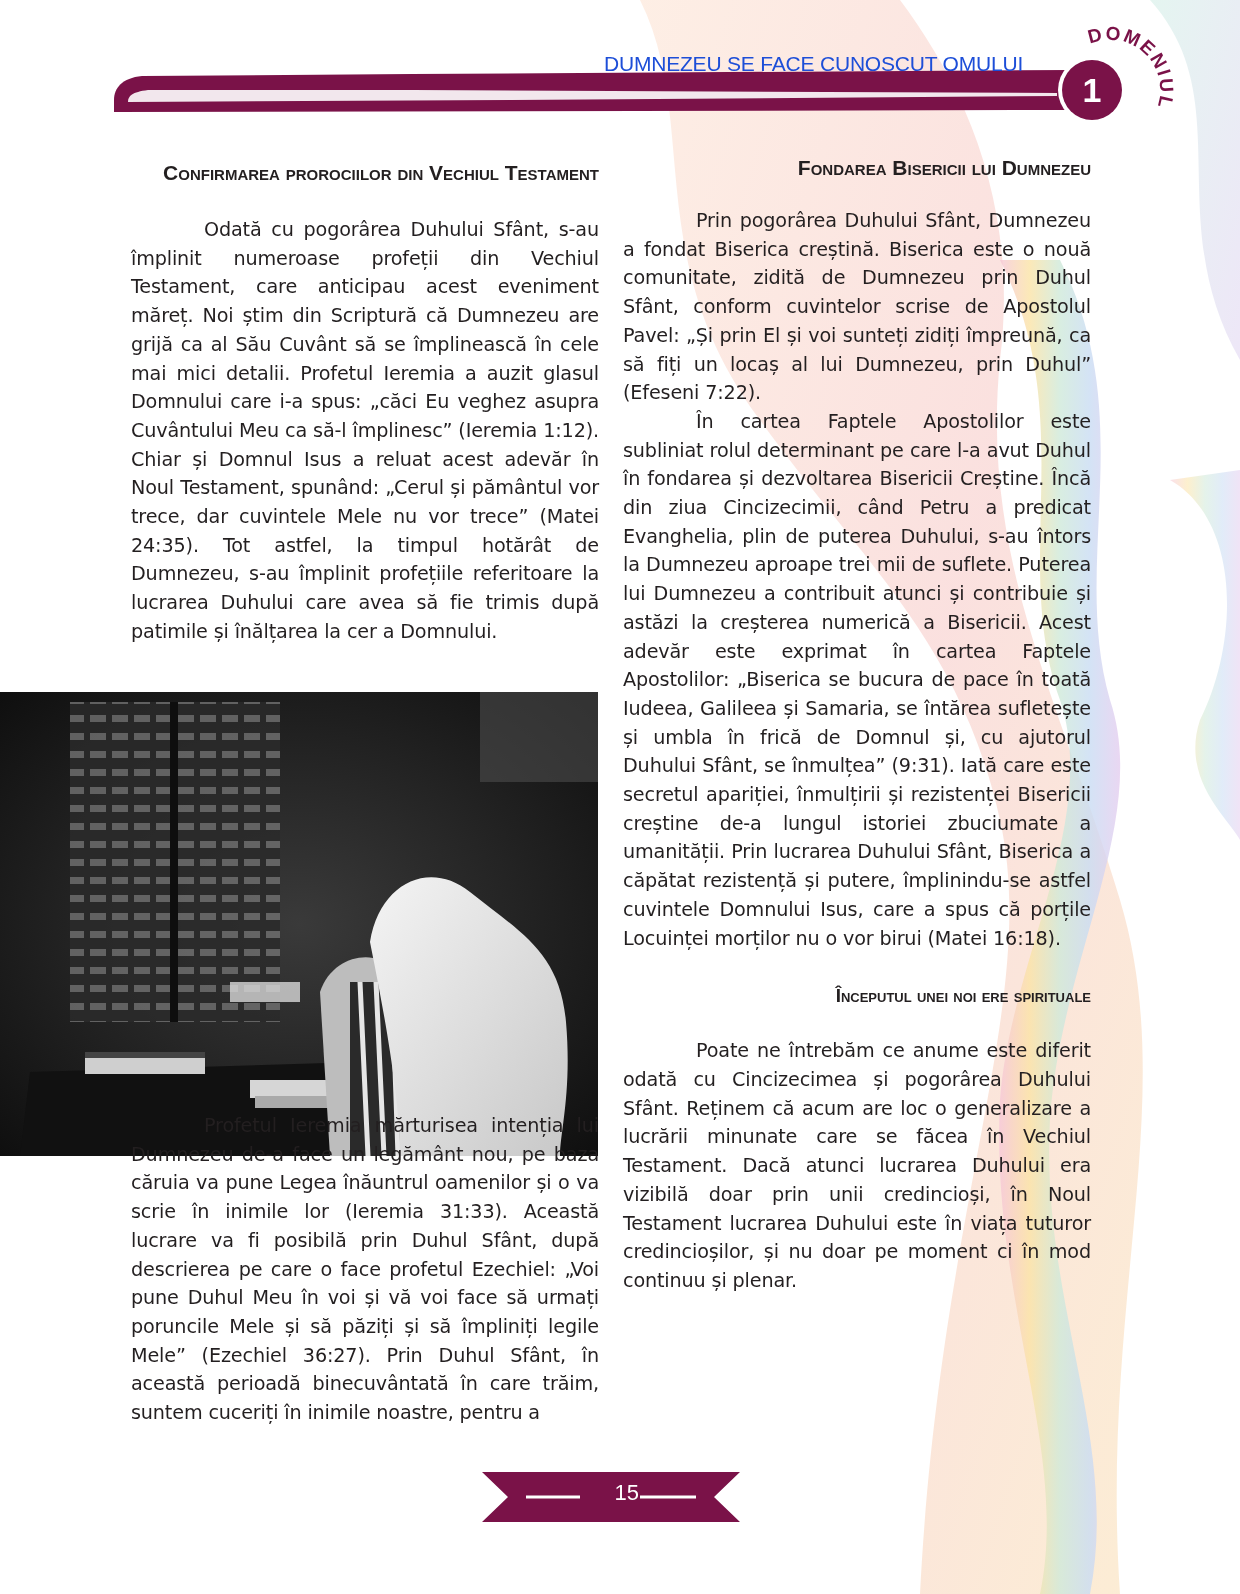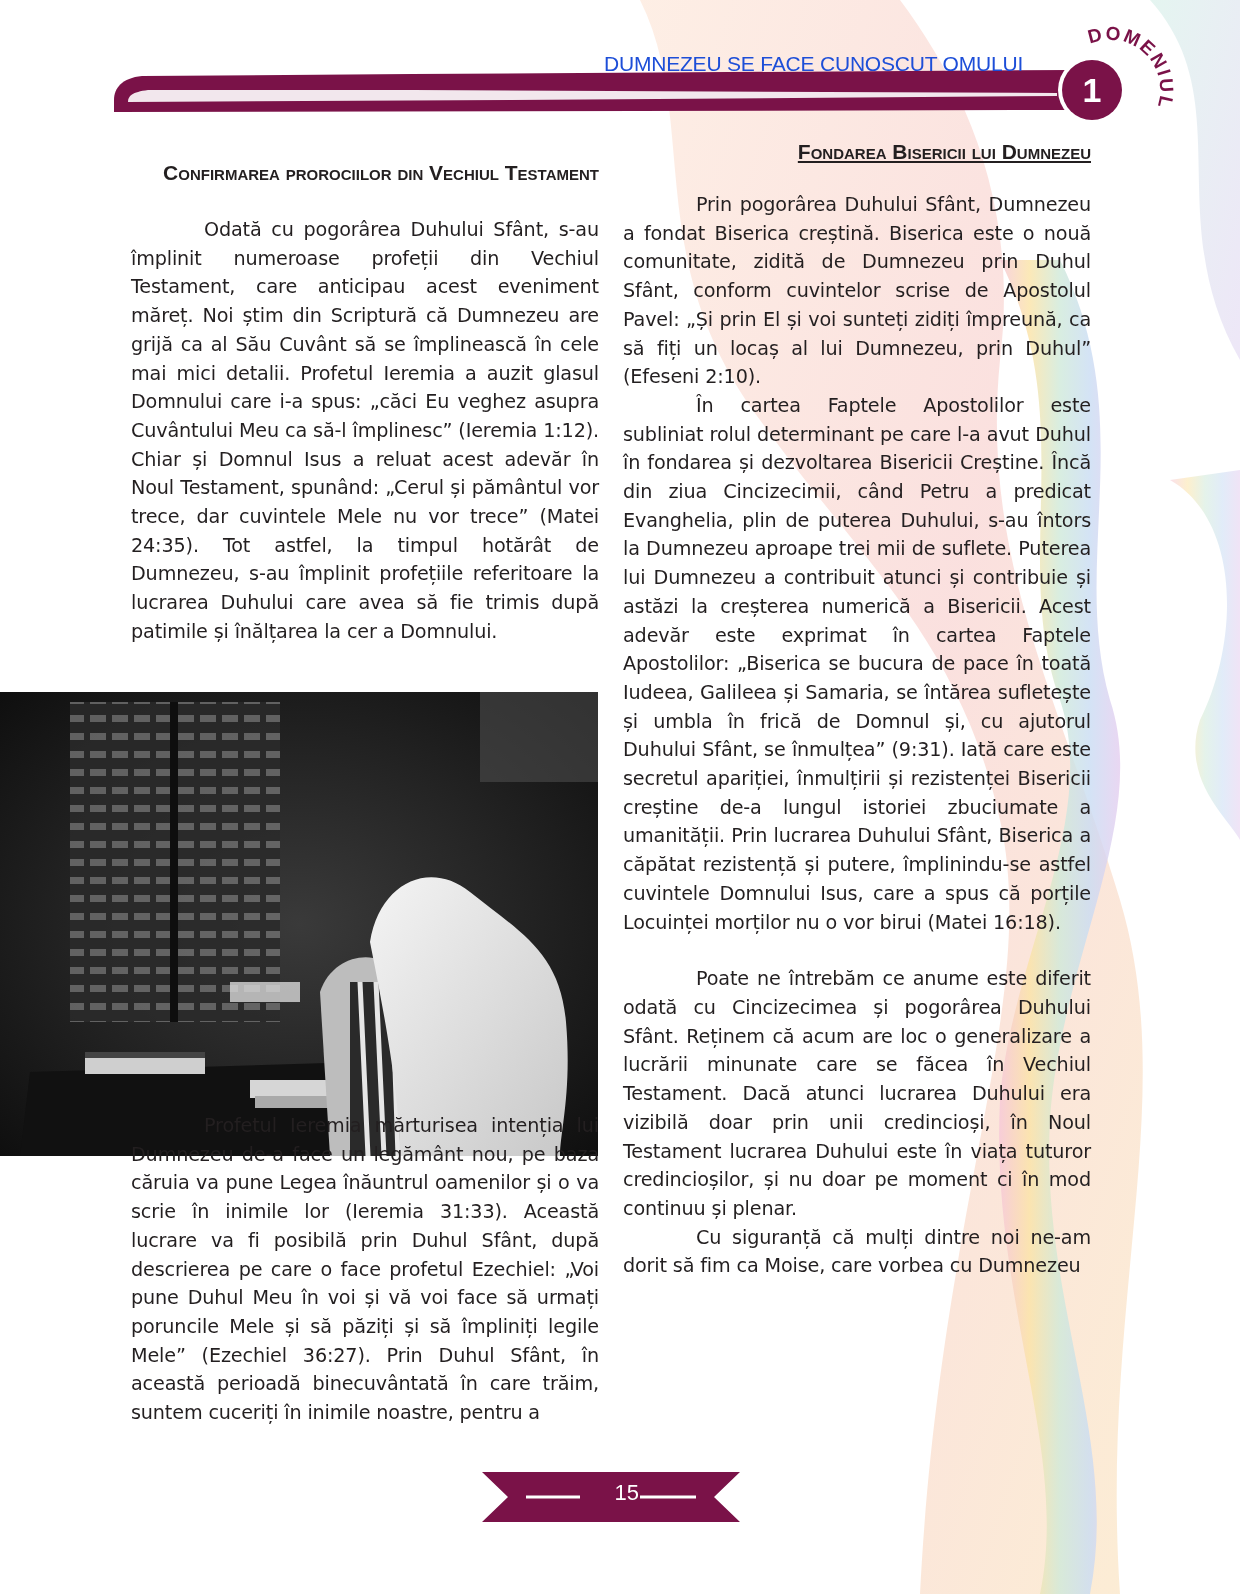--- a/index.html
+++ b/index.html
@@ -129,25 +129,25 @@
     <path d="M360 290 L 368 464 M 376 290 L 384 464 M 392 290 L 398 464" stroke="#e6e6e6" stroke-width="5"></path>
     <path d="M370 250 C 380 190, 430 168, 470 200 C 520 240, 560 260, 566 330 C 572 400, 560 440, 560 464 L 400 464 C 400 400, 380 300, 370 250 Z" fill="url(#cloth)"></path>
   </svg>
 </div>
 
 <div class="col col-left" style="top:1112px;">
   <p class="para indent">Profetul Ieremia mărturisea intenția lui Dumnezeu de-a face un legământ nou, pe baza căruia va pune Legea înăuntrul oamenilor și o va scrie în inimile lor (Ieremia 31:33). Această lucrare va fi posibilă prin Duhul Sfânt, după descrierea pe care o face profetul Ezechiel: „Voi pune Duhul Meu în voi și vă voi face să urmați poruncile Mele și să păziți și să împliniți legile Mele” (Ezechiel 36:27). Prin Duhul Sfânt, în această perioadă binecuvântată în care trăim, suntem cuceriți în inimile noastre, pentru a</p>
 </div>
 
 <div class="col col-right" style="top:127px;">
-  <h2 class="heading" style="margin-top:12px;text-decoration:underline;">Fondarea Bisericii lui Dumnezeu</h2>
-  <p class="para indent" style="margin-top:26px;">Prin pogorârea Duhului Sfânt, Dumnezeu a fondat Biserica creștină. Biserica este o nouă comunitate, zidită de Dumnezeu prin Duhul Sfânt, conform cuvintelor scrise de Apostolul Pavel: „Și prin El și voi sunteți zidiți împreună, ca să fiți un locaș al lui Dumnezeu, prin Duhul” (Efeseni 2:10).</p>
+  <h2 class="heading" style="margin-top:28px;">Fondarea Bisericii lui Dumnezeu</h2>
+  <p class="para indent" style="margin-top:26px;">Prin pogorârea Duhului Sfânt, Dumnezeu a fondat Biserica creștină. Biserica este o nouă comunitate, zidită de Dumnezeu prin Duhul Sfânt, conform cuvintelor scrise de Apostolul Pavel: „Și prin El și voi sunteți zidiți împreună, ca să fiți un locaș al lui Dumnezeu, prin Duhul” (Efeseni 7:22).</p>
   <p class="para indent">În cartea Faptele Apostolilor este subliniat rolul determinant pe care l-a avut Duhul în fondarea și dezvoltarea Bisericii Creștine. Încă din ziua Cincizecimii, când Petru a predicat Evanghelia, plin de puterea Duhului, s-au întors la Dumnezeu aproape trei mii de suflete. Puterea lui Dumnezeu a contribuit atunci și contribuie și astăzi la creșterea numerică a Bisericii. Acest adevăr este exprimat în cartea Faptele Apostolilor: „Biserica se bucura de pace în toată Iudeea, Galileea și Samaria, se întărea sufletește și umbla în frică de Domnul și, cu ajutorul Duhului Sfânt, se înmulțea” (9:31). Iată care este secretul apariției, înmulțirii și rezistenței Bisericii creștine de-a lungul istoriei zbuciumate a umanității. Prin lucrarea Duhului Sfânt, Biserica a căpătat rezistență și putere, împlinindu-se astfel cuvintele Domnului Isus, care a spus că porțile Locuinței morților nu o vor birui (Matei 16:18).</p>
+  <h2 class="heading" style="margin-top:30px; font-size:19px;">Începutul unei noi ere spirituale</h2>
   <p class="para indent" style="margin-top:28px;">Poate ne întrebăm ce anume este diferit odată cu Cincizecimea și pogorârea Duhului Sfânt. Reținem că acum are loc o generalizare a lucrării minunate care se făcea în Vechiul Testament. Dacă atunci lucrarea Duhului era vizibilă doar prin unii credincioși, în Noul Testament lucrarea Duhului este în viața tuturor credincioșilor, și nu doar pe moment ci în mod continuu și plenar.</p>
-  <p class="para indent">Cu siguranță că mulți dintre noi ne-am dorit să fim ca Moise, care vorbea cu Dumnezeu</p>
 </div>
 
 <svg class="footer-ribbon" viewBox="0 0 258 50" xmlns="http://www.w3.org/2000/svg">
   <path d="M0 0 L 258 0 L 232 25 L 258 50 L 0 50 L 26 25 Z" fill="#7a1248"></path>
   <line x1="44" y1="25" x2="98" y2="25" stroke="#ffffff" stroke-width="3"></line>
   <line x1="158" y1="25" x2="214" y2="25" stroke="#ffffff" stroke-width="3"></line>
 </svg>
 <div class="page-number">15</div>
 
 </body></html>

